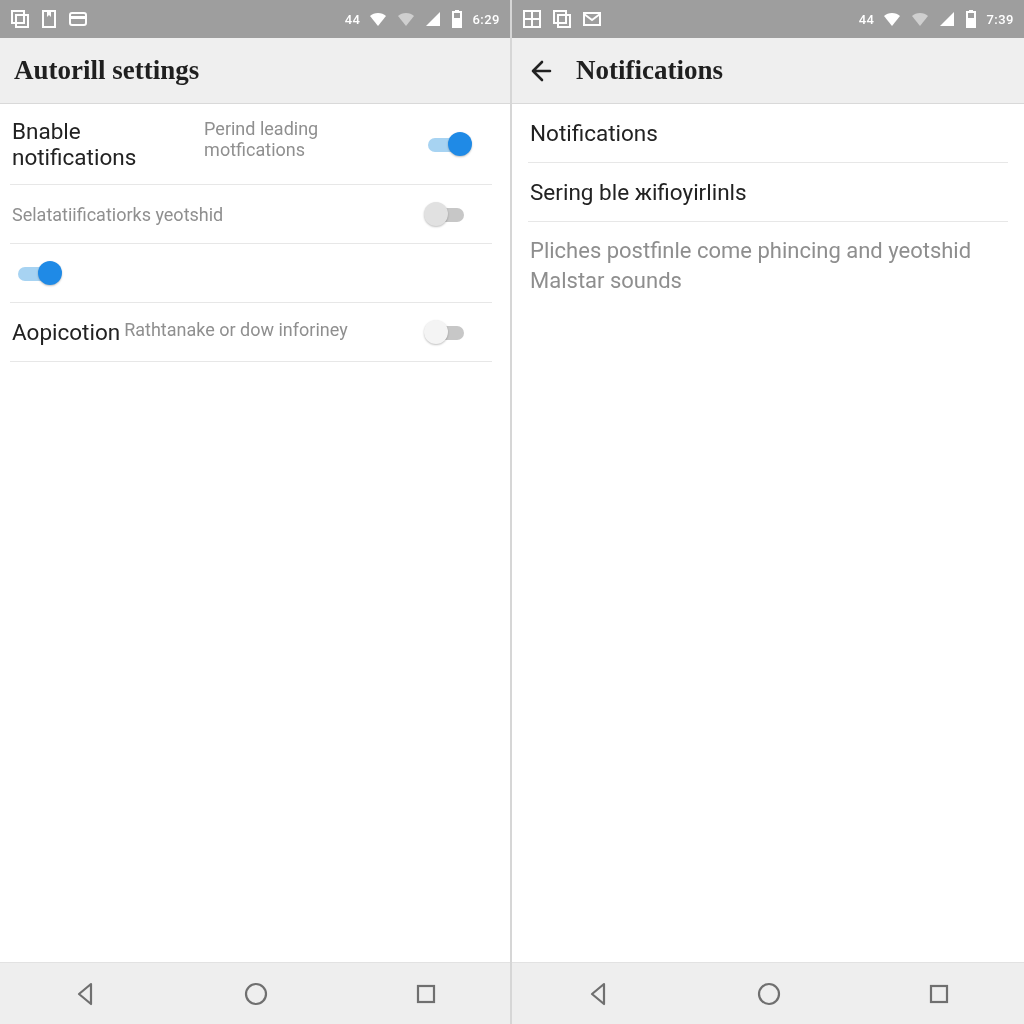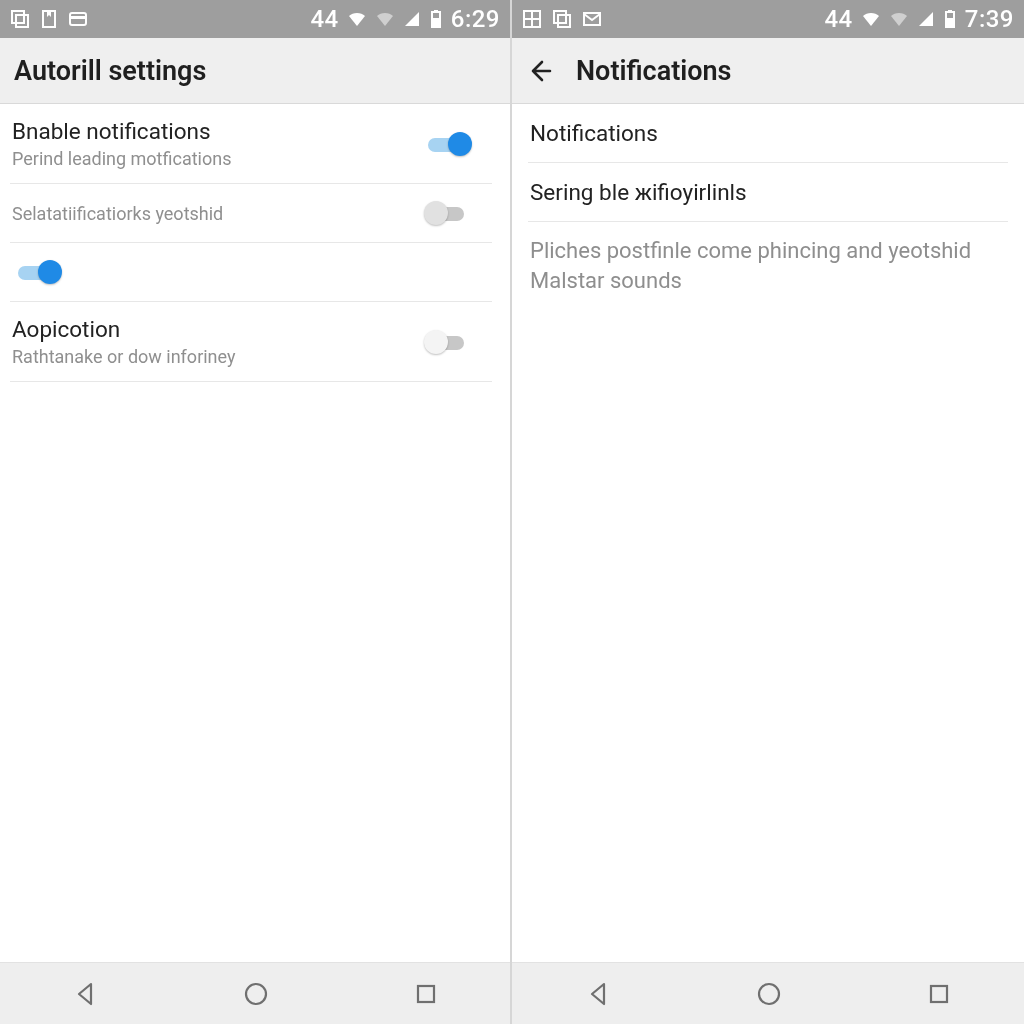--- a/index.html
+++ b/index.html
@@ -4,42 +4,42 @@
 <style>
   * { box-sizing: border-box; margin: 0; padding: 0; }
   html, body { width: 1024px; height: 1024px; font-family: Roboto, "Helvetica Neue", Arial, sans-serif; background: #fff; overflow: hidden; }
   .stage { display: flex; width: 1024px; height: 1024px; }
   .phone { width: 512px; height: 1024px; display: flex; flex-direction: column; background: #fefefe; position: relative; }
   .phone.left { border-right: 2px solid #d6d6d6; }
   
   .statusbar {
     height: 38px; background: #9e9e9e; color: #fff;
     display: flex; align-items: center; padding: 0 10px;
-    font-size: 24px; letter-spacing: .5px;
+    font-size: 13px; letter-spacing: .5px;
   }
   .statusbar .sb-left { display: flex; gap: 10px; align-items: center; }
   .statusbar .sb-right { margin-left: auto; display: flex; gap: 8px; align-items: center; }
   .sb-ico { display: inline-flex; }
   .sb-num { font-weight: 500; }
   
   .appbar {
     height: 66px; background: #efefef; border-bottom: 1px solid #d9d9d9;
-    display: flex; align-items: center; padding: 0 14px; gap: 22px;
+    display: flex; align-items: center; padding: 0 14px; gap: 22px; font-family: Liberation Serif, serif;
   }
   .appbar .title { font-size: 27px; font-weight: 600; color: #1f1f1f; }
   .appbar .back { display: inline-flex; }
   
   .content { flex: 1 1 auto; overflow: hidden; background: #fff; }
   .list { padding: 0 0 0 10px; }
   .row {
     display: flex; align-items: center; justify-content: space-between;
     padding: 14px 18px 14px 2px;
     border-bottom: 1px solid #e7e7e7; margin-right: 18px;
   }
-  .row .txt { display: flex; flex-direction: column; gap: 4px; max-width: 400px; }
+  .row .txt { display: flex; flex-direction: row; gap: 4px; max-width: 400px; }
   .row .primary { font-size: 22.5px; color: #222; }
   .row .secondary { font-size: 18px; color: #8f8f8f; }
   
   .toggle { position: relative; width: 52px; height: 30px; }
   .toggle .track { position:absolute; left:6px; top:9px; width:36px; height:14px; border-radius:8px; background:#c7c7c7; }
   .toggle.on .track { background:#a7d3f2; }
   .toggle .knob { position:absolute; top:3px; width:24px; height:24px; border-radius:50%; background:#e1e1e1; box-shadow:0 1px 2px rgba(0,0,0,.25); left:2px; }
   .toggle.on .knob { background:#1f8ae6; left:26px; }
   .toggle.off-light .knob { background:#f4f4f4; }
   

